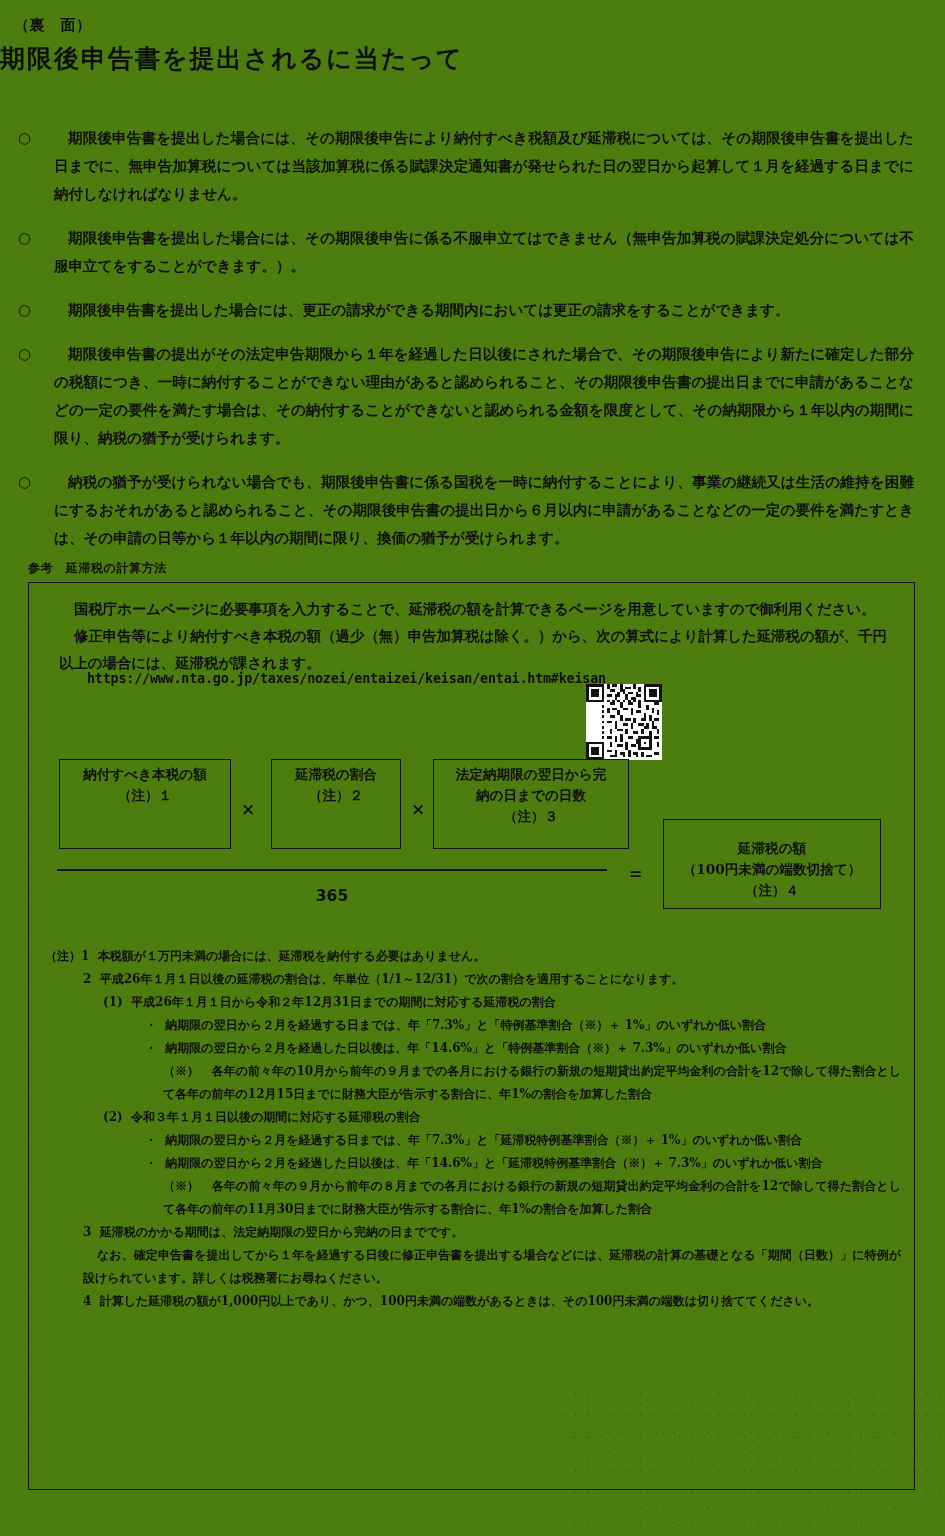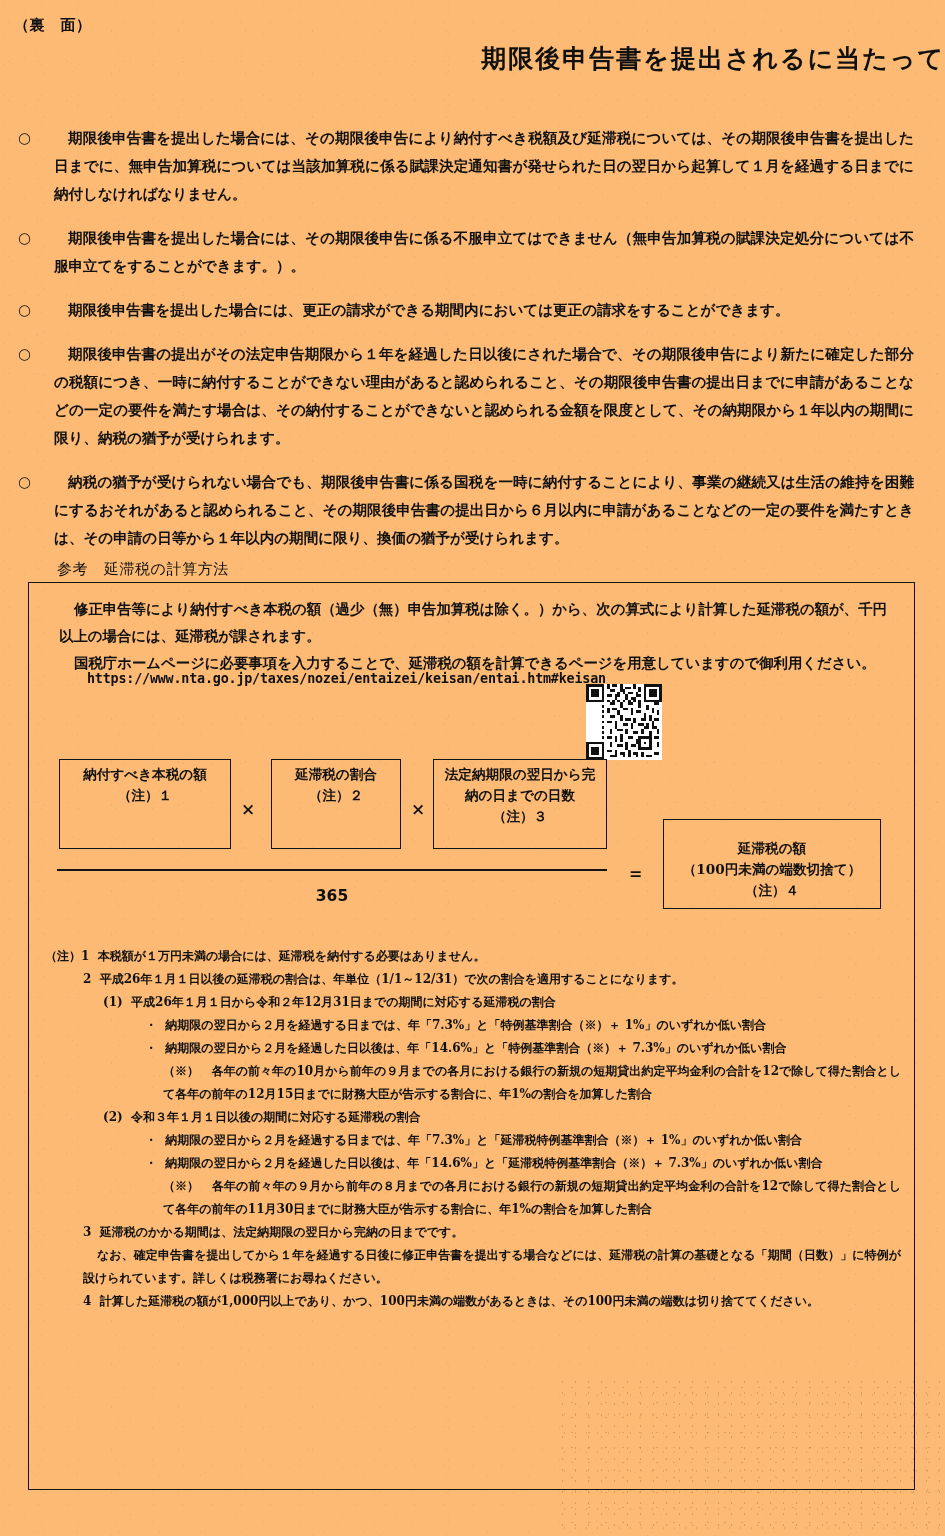--- a/index.html
+++ b/index.html
@@ -12,21 +12,21 @@
     height: 1536px;
     position: relative;
     font-family: "DejaVu Serif", "Liberation Serif", serif;
     color: #101010;
     overflow: hidden;
   }
   .page {
     position: relative;
     width: 945px;
     height: 1536px;
-    background: #fdba74;
+    background: #4d7c0f;
   }
 
   
   .noise {
     position: absolute;
     inset: 0;
     pointer-events: none;
     opacity: .30;
     background-image:
       radial-gradient(circle at 12% 9%, rgba(0,0,0,.22) .6px, transparent .7px),
@@ -56,21 +56,21 @@
   .back-face {
     position: absolute;
     left: 14px; top: 16px;
     font-size: 15px;
     letter-spacing: .5px;
     font-weight: 700;
   }
   .doc-title {
     position: absolute;
     left: 0; right: 0; top: 42px;
-    text-align: right;
+    text-align: left;
     font-size: 25px;
     font-weight: 700;
     letter-spacing: 2px;
   }
 
   
   .bullets {
     position: absolute;
     left: 18px; top: 108px;
     width: 912px;
@@ -92,23 +92,23 @@
     line-height: 28px;
     text-align: justify;
     text-indent: 14px;
     letter-spacing: -0.05px;
     font-weight: 600;
   }
 
   
   .ref-heading {
     position: absolute;
-    left: 57px; top: 560px;
-    font-size: 15px;
-    font-weight: 400;
+    left: 28px; top: 560px;
+    font-size: 12px;
+    font-weight: 700;
     letter-spacing: .6px;
   }
   .ref-box {
     position: absolute;
     left: 28px; top: 582px;
     width: 887px;
     height: 908px;
     border: 1.6px solid #141414;
     box-sizing: border-box;
   }
@@ -155,21 +155,21 @@
     border: 1.6px solid #141414;
     box-sizing: border-box;
     text-align: center;
     font-size: 13.6px;
     line-height: 21px;
     font-weight: 700;
     padding-top: 4px;
   }
   .f1 { left: 30px;  top: 0px;  width: 172px; height: 90px; }
   .f2 { left: 242px; top: 0px;  width: 130px; height: 90px; }
-  .f3 { left: 404px; top: 0px;  width: 174px; height: 90px; }
+  .f3 { left: 404px; top: 0px;  width: 196px; height: 90px; }
   .fres {
     left: 634px; top: 60px; width: 218px; height: 90px;
     padding-top: 18px;
   }
   .op {
     position: absolute;
     font-size: 17px;
     font-weight: 700;
   }
   .op1 { left: 212px; top: 40px; }
@@ -252,22 +252,22 @@
       <p>納税の猶予が受けられない場合でも、期限後申告書に係る国税を一時に納付することにより、事業の継続又は生活の維持を困難にするおそれがあると認められること、その期限後申告書の提出日から６月以内に申請があることなどの一定の要件を満たすときは、その申請の日等から１年以内の期間に限り、換価の猶予が受けられます。</p>
     </div>
 
   </div>
 
   <div class="ref-heading">参考　延滞税の計算方法</div>
 
   <div class="ref-box">
 
     <div class="ref-intro">
+      <p class="ind">国税庁ホームページに必要事項を入力することで、延滞税の額を計算できるページを用意していますので御利用ください。</p>
       <p class="ind">修正申告等により納付すべき本税の額（過少（無）申告加算税は除く。）から、次の算式により計算した延滞税の額が、千円以上の場合には、延滞税が課されます。</p>
-      <p class="ind">国税庁ホームページに必要事項を入力することで、延滞税の額を計算できるページを用意していますので御利用ください。</p>
     </div>
 
     <div class="url-line">https://www.nta.go.jp/taxes/nozei/entaizei/keisan/entai.htm#keisan</div>
 
     <div class="qr">
       <svg viewBox="0 0 29 29" width="76" height="76" shape-rendering="crispEdges" aria-hidden="true">
         <rect width="29" height="29" fill="#ffffff"></rect>
         <g fill="#111111">
 
           <rect x="0" y="0" width="7" height="1"></rect>

